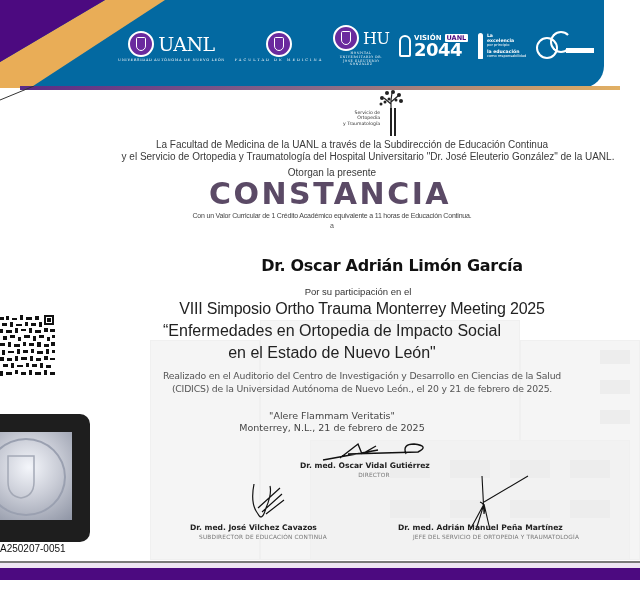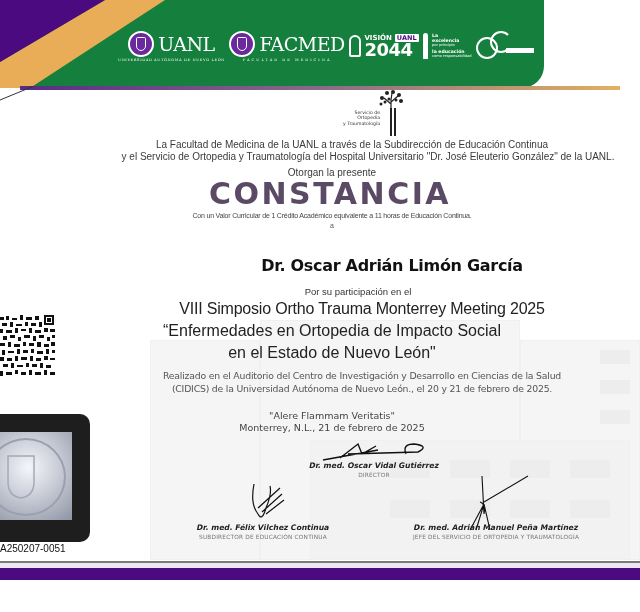--- a/index.html
+++ b/index.html
@@ -1,22 +1,22 @@
 <!DOCTYPE html>
 <html><head>
 <meta charset="utf-8">
 <style>
   * { margin: 0; padding: 0; box-sizing: border-box; }
   html, body { width: 640px; height: 612px; overflow: hidden; background: #ffffff; }
   body { position: relative; font-family: "DejaVu Sans", sans-serif; color: #2b2b2b; }
 
   
   .header {
-    position: absolute; left: 0; top: 0; width: 544px; height: 88px;
-    background: #15803d;
+    position: absolute; left: 0; top: 0; width: 604px; height: 88px;
+    background: #0369a1;
     border-bottom-right-radius: 22px;
     overflow: hidden;
   }
   .header-underline {
     position: absolute; left: 20px; top: 86px; width: 600px; height: 4px;
     background: linear-gradient(90deg, #5a2a86 0%, #8a6a88 50%, #e2b063 100%);
   }
   .logos {
     position: absolute; left: 118px; top: 24px; right: 8px; height: 44px;
     display: flex; align-items: center; justify-content: space-between;
@@ -73,21 +73,21 @@
   .name { top: 256px; font-family: "DejaVu Sans", sans-serif; font-weight: bold; font-size: 16px; color: #111; left: 72px; letter-spacing: -0.3px; }
   .participacion { top: 286px; font-family: "Liberation Sans", sans-serif; font-size: 9.5px; color: #333; left: 38px; }
   .event1 { top: 300px; font-family: "Liberation Sans", sans-serif; font-size: 16px; color: #222; left: 42px; font-weight: 500; letter-spacing: -0.2px;}
   .event2 { top: 322px; font-family: "Liberation Sans", sans-serif; font-size: 16px; color: #222; left: 12px; }
   .event3 { top: 344px; font-family: "Liberation Sans", sans-serif; font-size: 16px; color: #222; left: 12px; }
   .realizado1 { top: 370px; font-family: "DejaVu Sans", sans-serif; font-size: 9.3px; color: #555; left: 42px; letter-spacing: -0.2px; }
   .realizado2 { top: 383px; font-family: "DejaVu Sans", sans-serif; font-size: 9.3px; color: #555; left: 42px; letter-spacing: -0.2px; }
   .lema { top: 410px; font-family: "DejaVu Sans", sans-serif; font-size: 9.5px; color: #444; left: 12px; }
   .fecha { top: 422px; font-family: "DejaVu Sans", sans-serif; font-size: 9.5px; color: #444; left: 12px; }
 
-  .sig-name { position: absolute; font-family: "DejaVu Sans", sans-serif; font-weight: bold; font-size: 7.6px; color: #222; text-align: center; white-space: nowrap; font-style: italic; }
+  .sig-name { position: absolute; font-family: "DejaVu Sans", sans-serif; font-weight: bold; font-size: 7.6px; color: #222; white-space: nowrap; }
   .sig-role { position: absolute; font-family: "DejaVu Sans", sans-serif; font-size: 5.8px; color: #777; text-align: center; white-space: nowrap; letter-spacing: 0.2px; }
   .sig-svg { position: absolute; }
 
   
   .qr { position: absolute; left: 0; top: 315px; width: 56px; height: 64px; background: #fff; }
   .seal-frame {
     position: absolute; left: -10px; top: 414px; width: 100px; height: 128px;
     background: #1e1e1e; border-radius: 10px;
   }
   .seal-medal {
@@ -123,25 +123,33 @@
         <span class="logo-text">UANL</span>
       </div>
       <span class="logo-sub">UNIVERSIDAD AUTÓNOMA DE NUEVO LEÓN</span>
     </div>
 
     <div class="logo">
       <div class="logo-row">
         <div class="seal">
             <div class="seal-inner"></div>
           </div>
-        <span class="logo-text">FACMED</span>
       </div>
       <span class="logo-sub" style="letter-spacing:2px">FACULTAD DE MEDICINA</span>
     </div>
 
+    <div class="logo">
+      <div class="logo-row">
+        <div class="seal">
+            <div class="seal-inner"></div>
+          </div>
+        <span class="logo-text" style="font-size:16px">HU</span>
+      </div>
+      <span class="logo-sub" style="font-size:3px;width:46px;white-space:normal;text-align:center;line-height:3.6px">HOSPITAL UNIVERSITARIO DR. JOSÉ ELEUTERIO GONZÁLEZ</span>
+    </div>
 
     <div class="vision-box">
       <div class="vision-icon"></div>
       <div class="vision-text">
         <div class="vision-top">
           <span>VISIÓN</span>
           <span class="vision-uanl">UANL</span>
         </div>
         <span class="vision-year">2044</span>
       </div>
@@ -228,21 +236,21 @@
 
 <svg class="sig-svg" style="left:318px;top:440px" width="110" height="24">
   <path d="M5 20 L60 10 M22 18 L40 4 L44 14 L58 6 M30 14 L100 12 Q112 6 96 4 Q84 4 88 14" stroke="#111" stroke-width="1.4" fill="none"></path>
 </svg>
 <div class="sig-name" style="left:300px;top:461px;width:148px">Dr. med. Oscar Vidal Gutiérrez</div>
 <div class="sig-role" style="left:300px;top:472px;width:148px">DIRECTOR</div>
 
 <svg class="sig-svg" style="left:246px;top:478px" width="40" height="46">
   <path d="M8 6 Q4 26 12 36 Q16 44 20 30 Q26 16 24 8 M12 30 L34 10 M16 34 L36 16 M20 36 L38 22" stroke="#111" stroke-width="1.2" fill="none"></path>
 </svg>
-<div class="sig-name" style="left:190px;top:523px;width:146px">Dr. med. Félix Vilchez Continua</div>
+<div class="sig-name" style="left:190px;top:523px;width:146px">Dr. med. José Vilchez Cavazos</div>
 <div class="sig-role" style="left:186px;top:534px;width:154px">SUBDIRECTOR DE EDUCACIÓN CONTINUA</div>
 
 <svg class="sig-svg" style="left:462px;top:474px" width="70" height="58">
   <path d="M20 2 L22 40 Q24 30 18 28 M22 28 L66 2 M22 30 L8 56 M22 30 L28 56 M22 30 L14 56" stroke="#111" stroke-width="1.1" fill="none"></path>
 </svg>
 <div class="sig-name" style="left:398px;top:523px;width:196px">Dr. med. Adrián Manuel Peña Martínez</div>
 <div class="sig-role" style="left:392px;top:534px;width:208px">JEFE DEL SERVICIO DE ORTOPEDIA Y TRAUMATOLOGÍA</div>
 
 <div class="qr">
   <svg width="56" height="64" viewBox="0 0 56 64">

